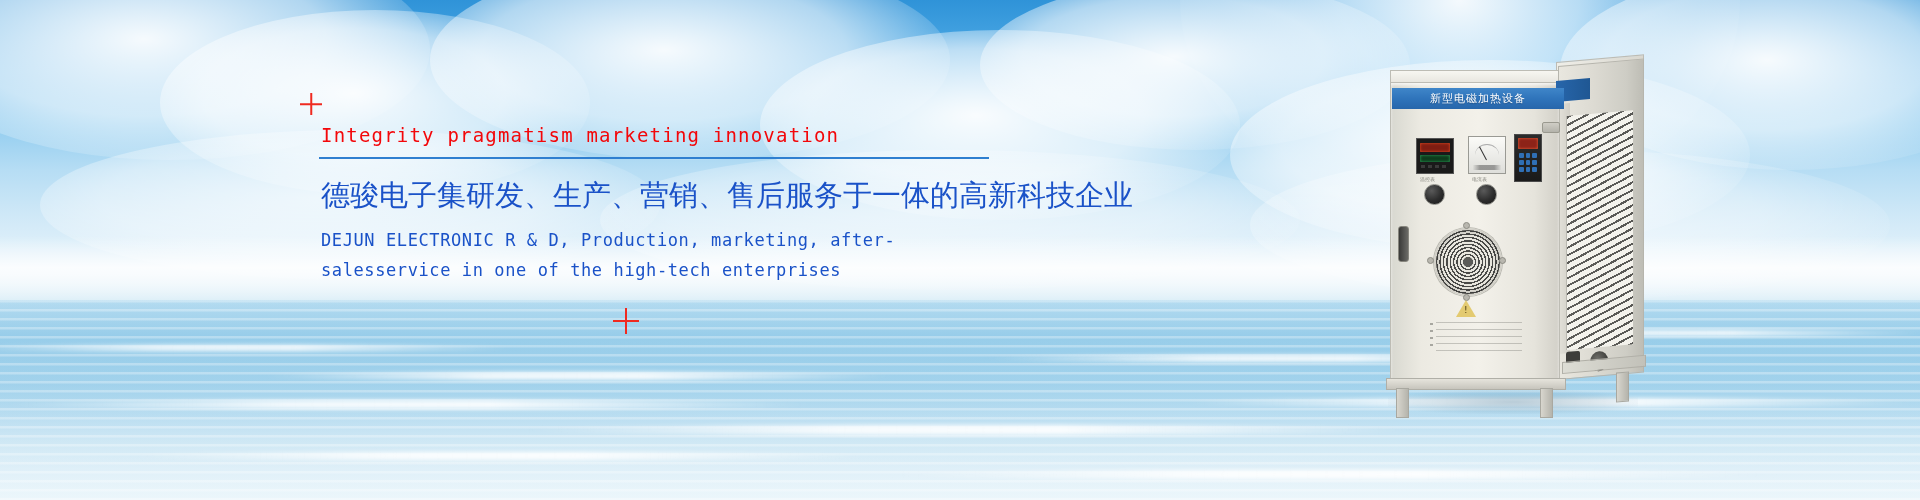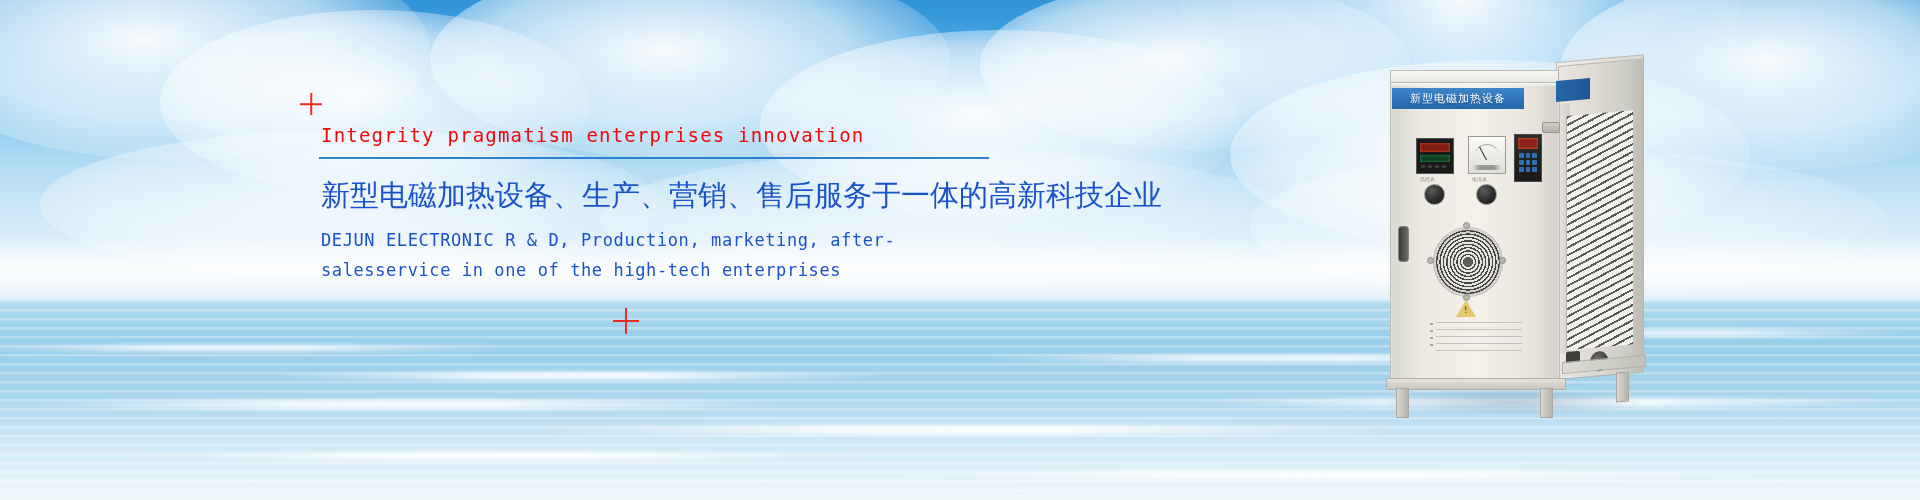--- a/index.html
+++ b/index.html
@@ -195,21 +195,21 @@
   }
   .m-top-side {
     position: absolute; left: 176px; top: 2px; width: 86px; height: 14px;
     background: linear-gradient(to right, #efeee8, #d9d7cf);
     border: 1px solid #bdbcb4;
     transform: skewY(-5deg);
     transform-origin: left top;
   }
   
   .m-label {
-    position: absolute; left: 12px; top: 28px; width: 132px; height: 21px;
+    position: absolute; left: 12px; top: 28px; width: 172px; height: 21px;
     background: linear-gradient(to bottom, #3f86c9 0%, #2f74bb 50%, #2766ab 100%);
     color: #ffffff;
     font-size: 11px;
     letter-spacing: 1px;
     display: flex; align-items: center; justify-content: center;
     font-family: "DejaVu Sans", "Liberation Sans", sans-serif;
     white-space: nowrap;
     text-shadow: 0 1px 1px rgba(0,0,0,0.25);
   }
   .m-label-side {
@@ -402,23 +402,23 @@
   <div class="wave w5"></div>
   <div class="wave w6"></div>
   <div class="wave w7"></div>
   <div class="wave w8"></div>
   <div class="wave w9"></div>
 
   <div class="plus plus-a"></div>
   <div class="plus plus-b"></div>
 
   <div class="copy">
-    <div class="headline-en">Integrity  pragmatism  enterprises  innovation</div>
+    <div class="headline-en">Integrity  pragmatism  marketing  innovation</div>
     <div class="rule"></div>
-    <div class="sub-cn">新型电磁加热设备、生产、营销、售后服务于一体的高新科技企业</div>
+    <div class="sub-cn">德骏电子集研发、生产、营销、售后服务于一体的高新科技企业</div>
     <div class="sub-en">DEJUN ELECTRONIC R &amp; D, Production, marketing, after-salesservice in one of the high-tech enterprises</div>
   </div>
 
   <div class="machine">
     <div class="m-shadow"></div>
 
     <div class="m-top-side"></div>
     <div class="m-top"></div>
 
     <div class="m-side"></div>

